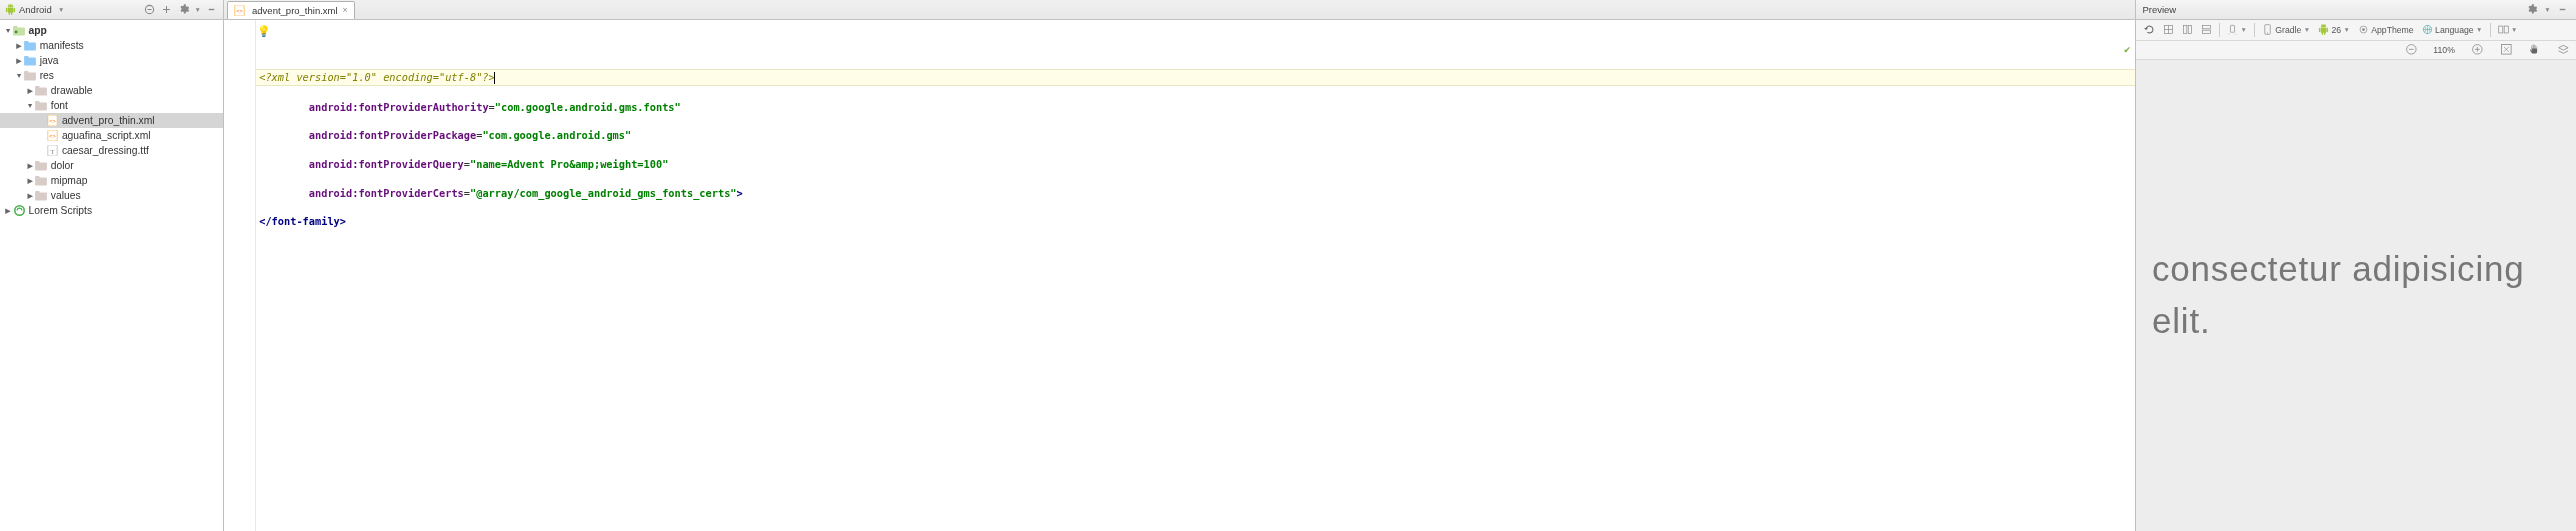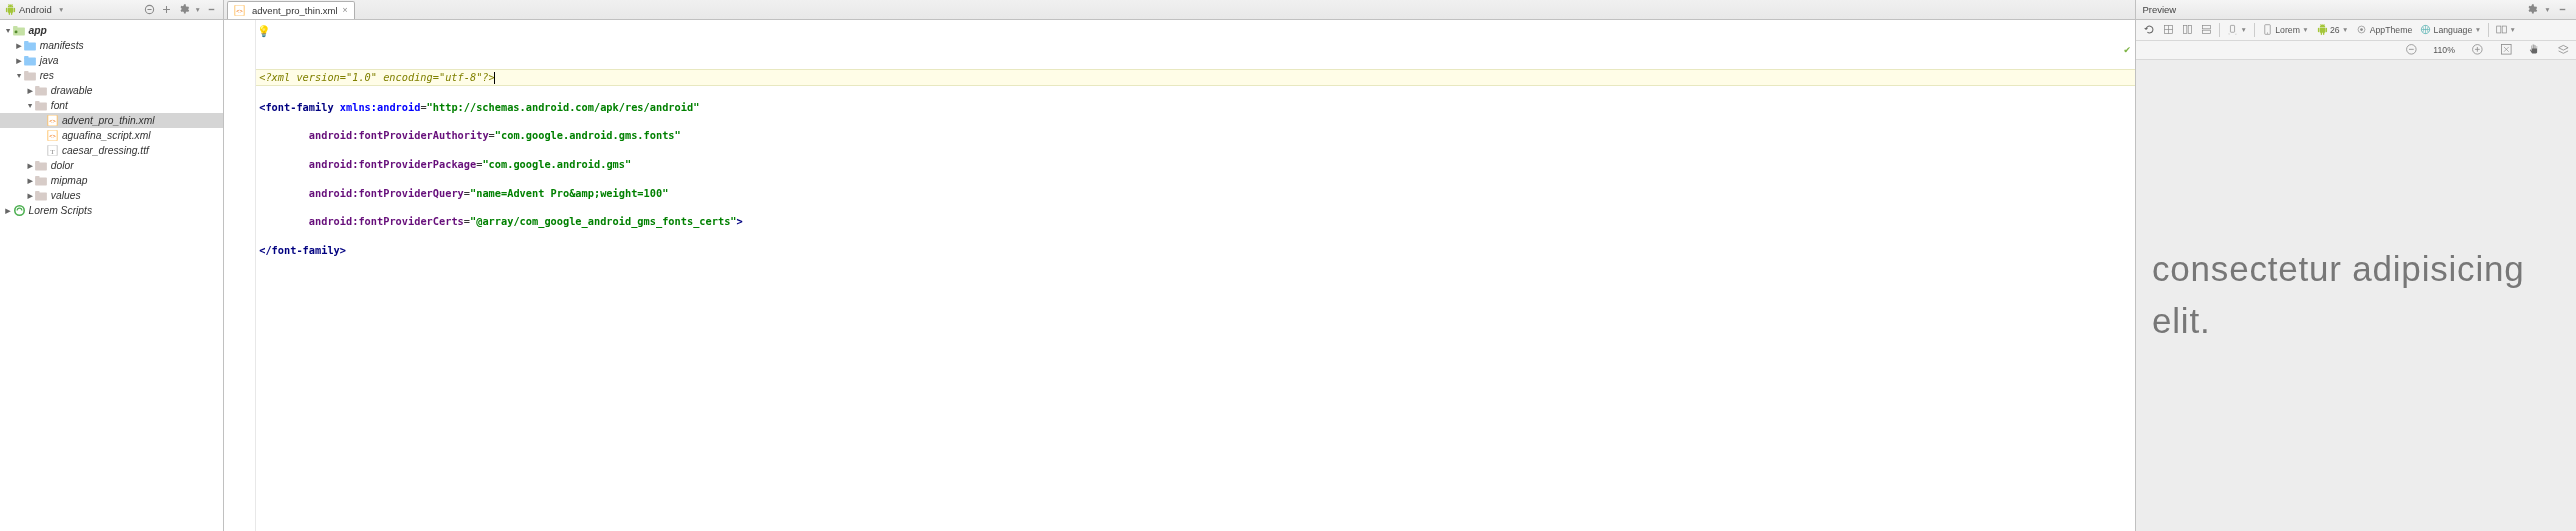--- a/index.html
+++ b/index.html
@@ -86,21 +86,20 @@
   width: 12.7px;
   height: 12.7px;
   margin-right: 3.2px;
   display: inline-flex;
   align-items: center;
   justify-content: center;
   flex-shrink: 0;
 }
 .tree-label {
   white-space: nowrap;
-  font-style: italic;
 }
 .tree-label.bold { font-weight: bold; }
 
 .folder-icon svg { width: 12px; height: 10.3px; }
 .file-icon svg { width: 11px; height: 11px; }
 
 .panel-center {
   flex: 1;
   background: #fff;
   display: flex;
@@ -460,21 +459,20 @@
       <span>advent_pro_thin.xml</span>
       <span class="tab-close">×</span>
     </div>
   </div>
   <div class="editor">
     <div class="gutter"></div>
     <span class="lightbulb">💡</span>
     <div class="code-area">
 <span class="checkmark">✔</span>
 <div class="code-line highlight"><span class="tok-pi">&lt;?xml version="1.0" encoding="utf-8"?&gt;</span><span class="caret"></span></div>
-<div class="code-line"><span class="tok-tag">&lt;font-family </span><span class="tok-attr">xmlns:android</span><span>=</span><span class="tok-str">"http://schemas.android.com/apk/res/android"</span></div>
 <div class="code-line">        <span class="tok-attr-ns">android:fontProviderAuthority</span>=<span class="tok-str">"com.google.android.gms.fonts"</span></div>
 <div class="code-line">        <span class="tok-attr-ns">android:fontProviderPackage</span>=<span class="tok-str">"com.google.android.gms"</span></div>
 <div class="code-line">        <span class="tok-attr-ns">android:fontProviderQuery</span>=<span class="tok-str">"name=Advent Pro&amp;amp;weight=100"</span></div>
 <div class="code-line">        <span class="tok-attr-ns">android:fontProviderCerts</span>=<span class="tok-str">"@array/com_google_android_gms_fonts_certs"</span><span class="tok-tag">&gt;</span></div>
 <div class="code-line"><span class="tok-tag">&lt;/font-family&gt;</span></div>
     </div>
   </div>
 </div>
 
 <div class="panel-right">
@@ -525,21 +523,21 @@
           <path d="M3 14 a5 5 0 0 0 10 0" fill="none" stroke="#888" stroke-dasharray="1 1"></path>
         </svg>
         <span class="dropdown-arrow">▼</span>
       </span>
     <span class="vdiv"></span>
     <span class="chip">
         <svg viewBox="0 0 16 16">
           <rect x="4" y="1" width="8" height="14" rx="1" fill="none" stroke="#888"></rect>
           <circle cx="8" cy="13" r="0.8" fill="#888"></circle>
         </svg>
-        <span>Lorem</span>
+        <span>Gradle</span>
         <span class="dropdown-arrow">▼</span>
       </span>
     <span class="chip">
         <svg viewBox="0 0 16 16">
           <path fill="#a4c639" d="M4 12c0 .4.3.7.7.7h.7v2.3c0 .6.4 1 1 1s1-.4 1-1v-2.3h1.3v2.3c0 .6.4 1 1 1s1-.4 1-1v-2.3h.7c.4 0 .7-.3.7-.7V5.3H4V12zM2.3 5.3c-.6 0-1 .4-1 1V11c0 .6.4 1 1 1s1-.4 1-1V6.3c0-.6-.4-1-1-1zm11.3 0c-.6 0-1 .4-1 1V11c0 .6.4 1 1 1s1-.4 1-1V6.3c0-.6-.4-1-1-1zM10.4 1.4l.9-.9c.1-.1.1-.3 0-.5-.1-.1-.3-.1-.5 0l-1 1C9.2.8 8.6.7 8 .7s-1.2.2-1.8.4l-1-1c-.1-.1-.3-.1-.5 0-.1.1-.1.3 0 .5l.9.9C4.6 2.2 4 3.3 4 4.7h8c0-1.3-.6-2.5-1.6-3.2z"></path>
         </svg>
         <span>26</span>
         <span class="dropdown-arrow">▼</span>
       </span>
     <span class="chip">

